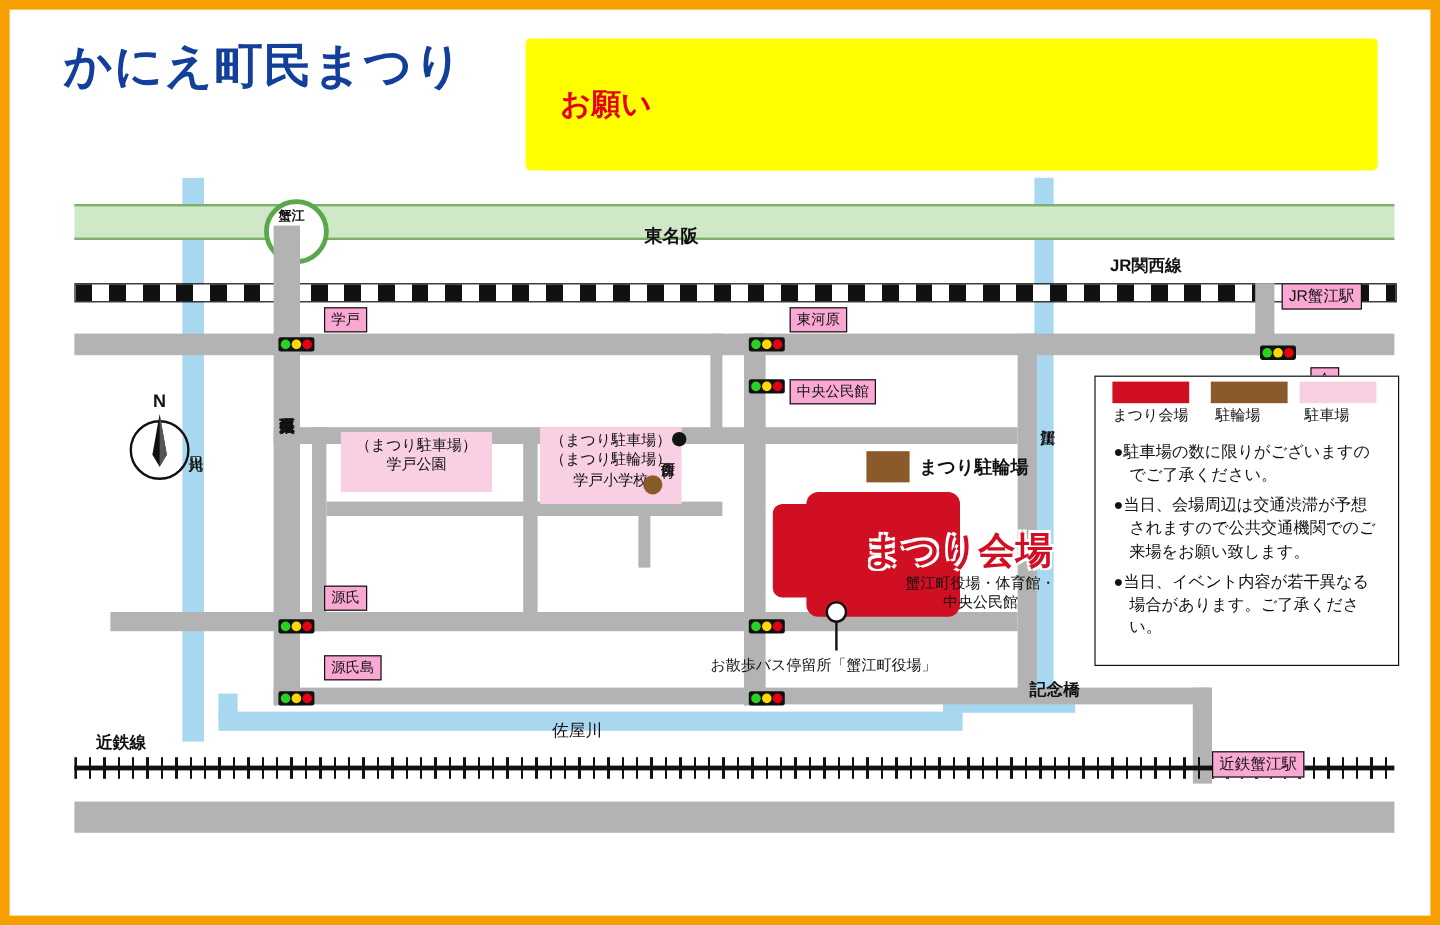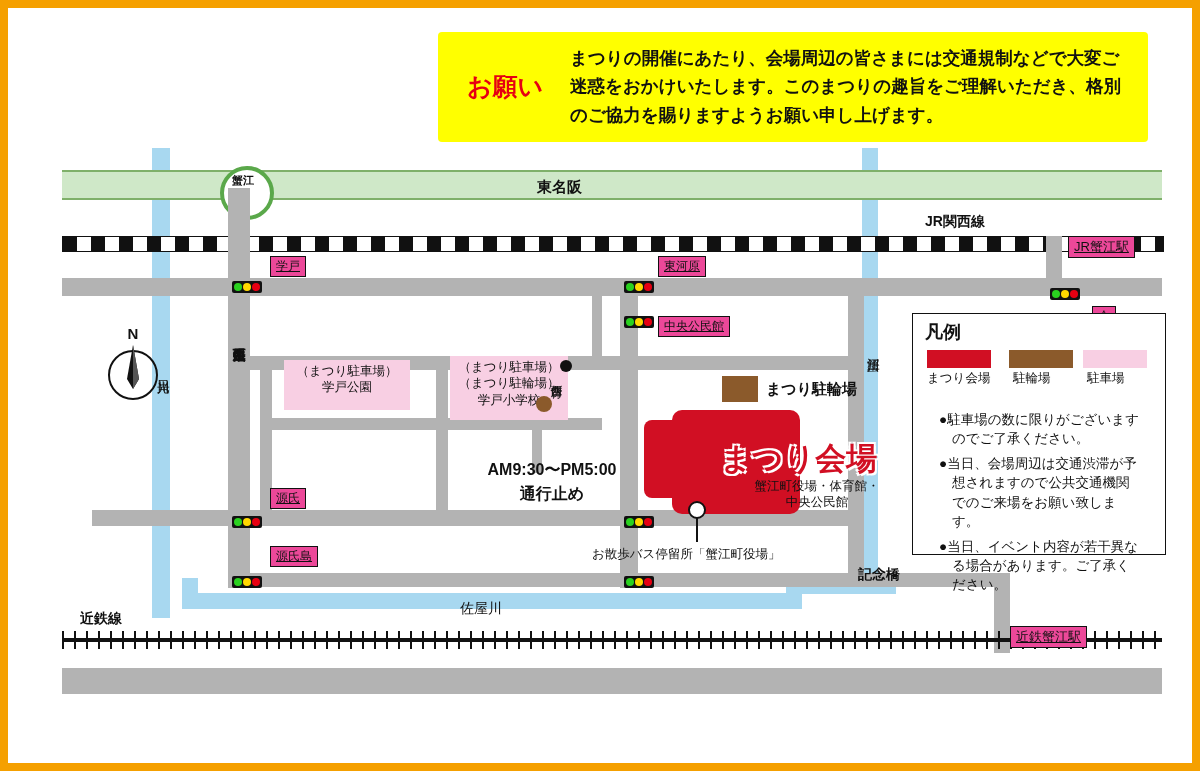--- a/index.html
+++ b/index.html
@@ -37,22 +37,22 @@
     background:#ffffff;overflow:hidden;
   }
   .r{position:absolute;}           
   .road{background:#b3b3b3;}
   .river{background:#a8d8f0;}
   .green{background:#cfe8c8;}
   .brown{background:#8b5a2b;}
   .red{background:#d10f23;}
   .label{position:absolute;font-size:12px;color:#111;white-space:nowrap;}
   .boxlabel{
-    position:absolute;background:#ec4899;border:1px solid #111;
-    font-size:12px;color:#111;padding:1px 5px;white-space:nowrap;text-decoration:underline;
+    position:absolute;background:#f9a8d4;border:1px solid #111;
+    font-size:12px;color:#111;padding:1px 5px;white-space:nowrap;
   }
   .vert{
     writing-mode:vertical-rl;text-orientation:upright;
     position:absolute;font-size:13px;color:#111;line-height:1.05;
   }
   .signal{
     position:absolute;width:30px;height:12px;background:#111;border-radius:2px;
   }
   .signal i{position:absolute;top:2px;width:8px;height:8px;border-radius:50%;display:block;}
   .signal i:nth-child(1){left:2px;background:#2ad11f;}
@@ -60,21 +60,21 @@
   .signal i:nth-child(3){left:20px;background:#e60012;}
   
   .legend{
     position:absolute;left:880px;top:165px;width:252px;height:240px;
     background:#fff;border:1px solid #111;
   }
   .legend h4{margin:0;padding:6px 0 2px 12px;font-size:18px;font-weight:bold;color:#111;}
   .legend .swatches{position:relative;height:44px;}
   .legend .sw{position:absolute;top:4px;width:64px;height:18px;}
   .legend .swt{position:absolute;top:24px;font-size:12.5px;color:#111;}
-  .legend ul{margin:16px;padding:4px 10px 0 10px;list-style:none;}
+  .legend ul{margin:5px;padding:4px 10px 0 10px;list-style:none;}
   .legend li{font-size:13.5px;line-height:1.42;color:#111;margin-bottom:6px;text-indent:-13px;padding-left:13px;}
   
   .compass{position:absolute;left:68px;top:175px;width:66px;height:80px;}
   
   .footer{
     position:absolute;left:0;top:710px;width:1184px;height:45px;background:#fff;
   }
   .footer p{
     margin:0;position:absolute;left:42px;top:10px;width:1110px;
     font-size:13px;font-weight:bold;color:#e60012;line-height:1.3;
@@ -90,39 +90,39 @@
     line-height:1.3;text-align:center;padding:3px 4px;
   }
   .ticks{position:absolute;height:18px;}
 </style>
 </head>
 <body>
 
 <div class="frame">
 
   <div class="title">
+    <div>かにえ町民まつり</div>
   </div>
 
   <div class="notice-box">
     <div class="notice-label">お願い</div>
-    <div class="notice-text">まつりの開催にあたり、会場周辺の皆さまには交通規制などで大変ご迷惑をおかけいたします。このまつりの趣旨をご理解いただき、格別のご協力を賜りますようお願い申し上げます。</div>
   </div>
 
   <div class="map">
 
     <div class="r river" style="left:120px;top:0;width:18px;height:470px;"></div>
     <div class="r river" style="left:830px;top:0;width:16px;height:430px;"></div>
 
     <div class="r river" style="left:150px;top:445px;width:620px;height:16px;"></div>
     <div class="r river" style="left:150px;top:430px;width:16px;height:20px;"></div>
     <div class="r river" style="left:754px;top:430px;width:16px;height:30px;"></div>
     <div class="r river" style="left:754px;top:430px;width:110px;height:16px;"></div>
 
     <div class="r green" style="left:30px;top:22px;width:1100px;height:26px;border-top:2px solid #7fb06a;border-bottom:2px solid #7fb06a;"></div>
-    <div class="label" style="left:505px;top:30px;font-size:15px;font-weight:bold;">東名阪</div>
+    <div class="label" style="left:505px;top:40px;font-size:15px;font-weight:bold;">東名阪</div>
 
     <div class="r" style="left:188px;top:18px;width:46px;height:46px;border:4px solid #5aa84a;border-radius:50%;background:#fff;"></div>
     <div class="small-ctr" style="left:186px;top:25px;width:50px;font-weight:bold;font-size:11px;">蟹江<br>IC</div>
 
     <div class="r" style="left:30px;top:88px;width:1100px;height:14px;background:repeating-linear-gradient(90deg,#111 0 14px,#fff 14px 28px);border:1px solid #111;"></div>
     <div class="label" style="left:893px;top:65px;font-size:14px;font-weight:bold;">JR関西線</div>
     <div class="boxlabel" style="left:1036px;top:88px;font-size:13px;">JR蟹江駅</div>
 
     <div class="r road" style="left:30px;top:130px;width:1100px;height:18px;"></div>
     <div class="r road" style="left:196px;top:208px;width:620px;height:14px;"></div>
@@ -200,24 +200,20 @@
     <div class="boxlabel" style="left:1060px;top:158px;">今</div>
     <div class="boxlabel" style="left:238px;top:340px;">源氏</div>
     <div class="boxlabel" style="left:238px;top:398px;">源氏島</div>
 
     <div class="pinkbox" style="left:252px;top:212px;width:118px;height:44px;">（まつり駐車場）<br>学戸公園</div>
     <div class="pinkbox" style="left:418px;top:208px;width:110px;height:58px;">（まつり駐車場）<br>（まつり駐輪場）<br>学戸小学校</div>
     <div class="r brown" style="left:504px;top:248px;width:16px;height:16px;border-radius:50%;"></div>
     <div class="r" style="left:528px;top:212px;width:12px;height:12px;background:#111;border-radius:50%;"></div>
     <div class="vert" style="left:518px;top:228px;height:60px;font-size:12px;">西保育所</div>
 
-    <div class="small-ctr" style="left:440px;top:310px;width:160px;font-size:16px;font-weight:bold;line-height:1.5;">
-      <span>AM9:30〜PM5:00</span><br>
-      <span>通行止め</span>
-    </div>
 
     <div class="r red" style="left:612px;top:272px;width:96px;height:78px;border-radius:8px 14px 10px 8px;"></div>
     <div class="r red" style="left:640px;top:262px;width:128px;height:104px;border-radius:10px;"></div>
     <div class="r brown" style="left:690px;top:228px;width:36px;height:26px;"></div>
     <div class="label" style="left:734px;top:232px;font-size:15px;font-weight:bold;">まつり駐輪場</div>
     <div class="festival-name" style="left:688px;top:290px;">まつり会場</div>
     <div class="small-ctr" style="left:690px;top:330px;width:190px;font-size:12.5px;">蟹江町役場・体育館・<br>中央公民館</div>
 
     <svg style="position:absolute;left:654px;top:352px;width:22px;height:44px;" viewBox="0 0 22 44">
       <circle cx="11" cy="10" r="8" fill="#fff" stroke="#111" stroke-width="2"></circle>
@@ -226,21 +222,20 @@
     <div class="label" style="left:560px;top:398px;font-size:12.5px;">お散歩バス停留所「蟹江町役場」</div>
 
     <svg class="compass" viewBox="0 0 66 80">
       <text x="33" y="16" font-size="15" font-weight="bold" text-anchor="middle" fill="#111" font-family="Liberation Sans, sans-serif">N</text>
       <circle cx="33" cy="52" r="24" fill="none" stroke="#111" stroke-width="2"></circle>
       <polygon points="33,22 27,56 33,66 39,56" fill="#111"></polygon>
       <polygon points="33,22 33,66 39,56" fill="#555"></polygon>
     </svg>
 
     <div class="legend">
-      <h4>凡例</h4>
       <div class="swatches">
         <div class="sw" style="left:14px;background:#d10f23;"></div>
         <div class="swt" style="left:14px;">まつり会場</div>
         <div class="sw" style="left:96px;background:#8b5a2b;"></div>
         <div class="swt" style="left:100px;">駐輪場</div>
         <div class="sw" style="left:170px;background:#f8cfe3;"></div>
         <div class="swt" style="left:174px;">駐車場</div>
       </div>
       <ul>
         <li>●駐車場の数に限りがございますのでご了承ください。</li>

